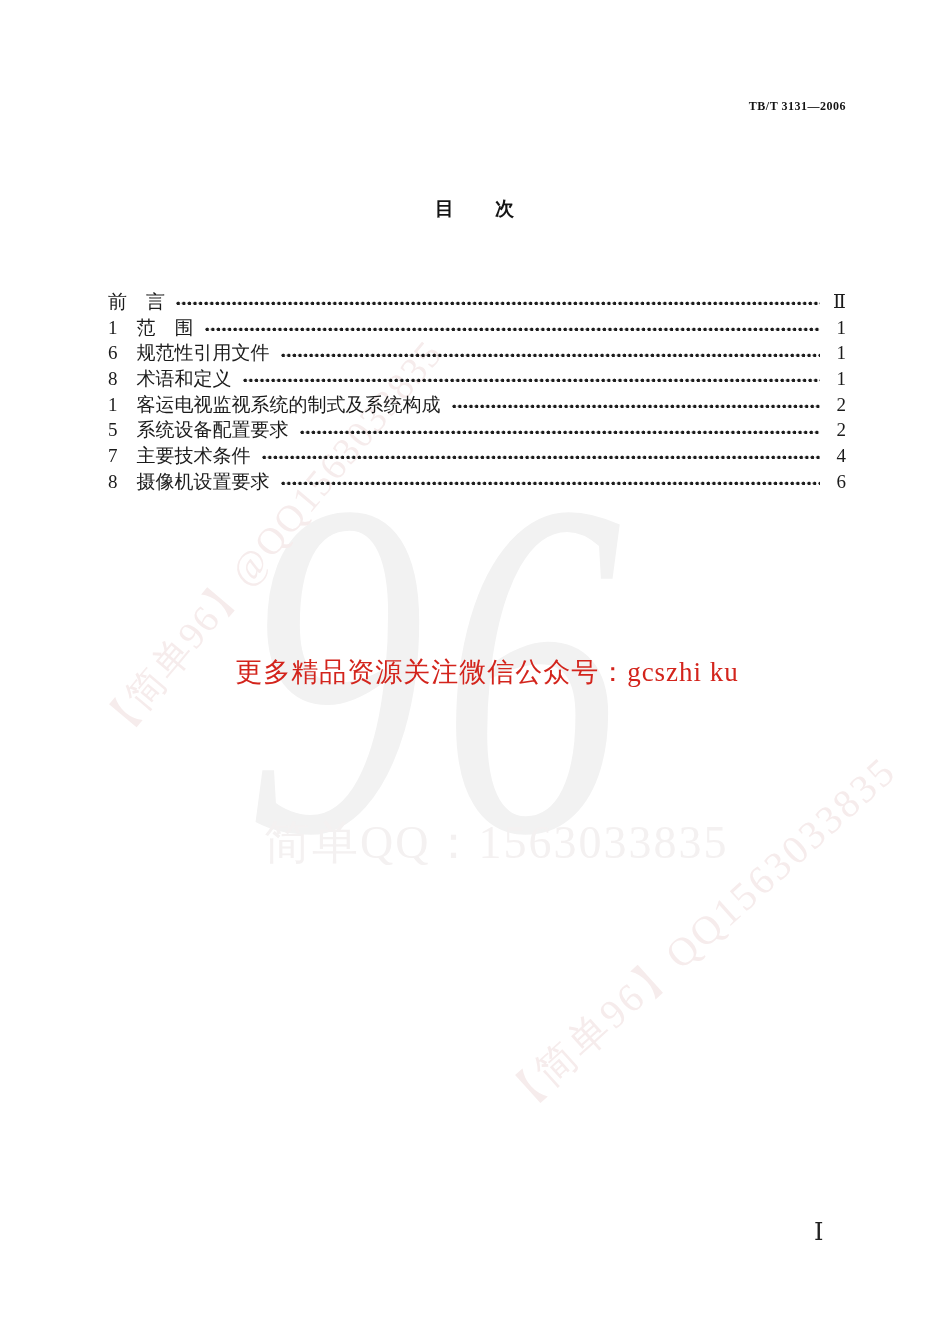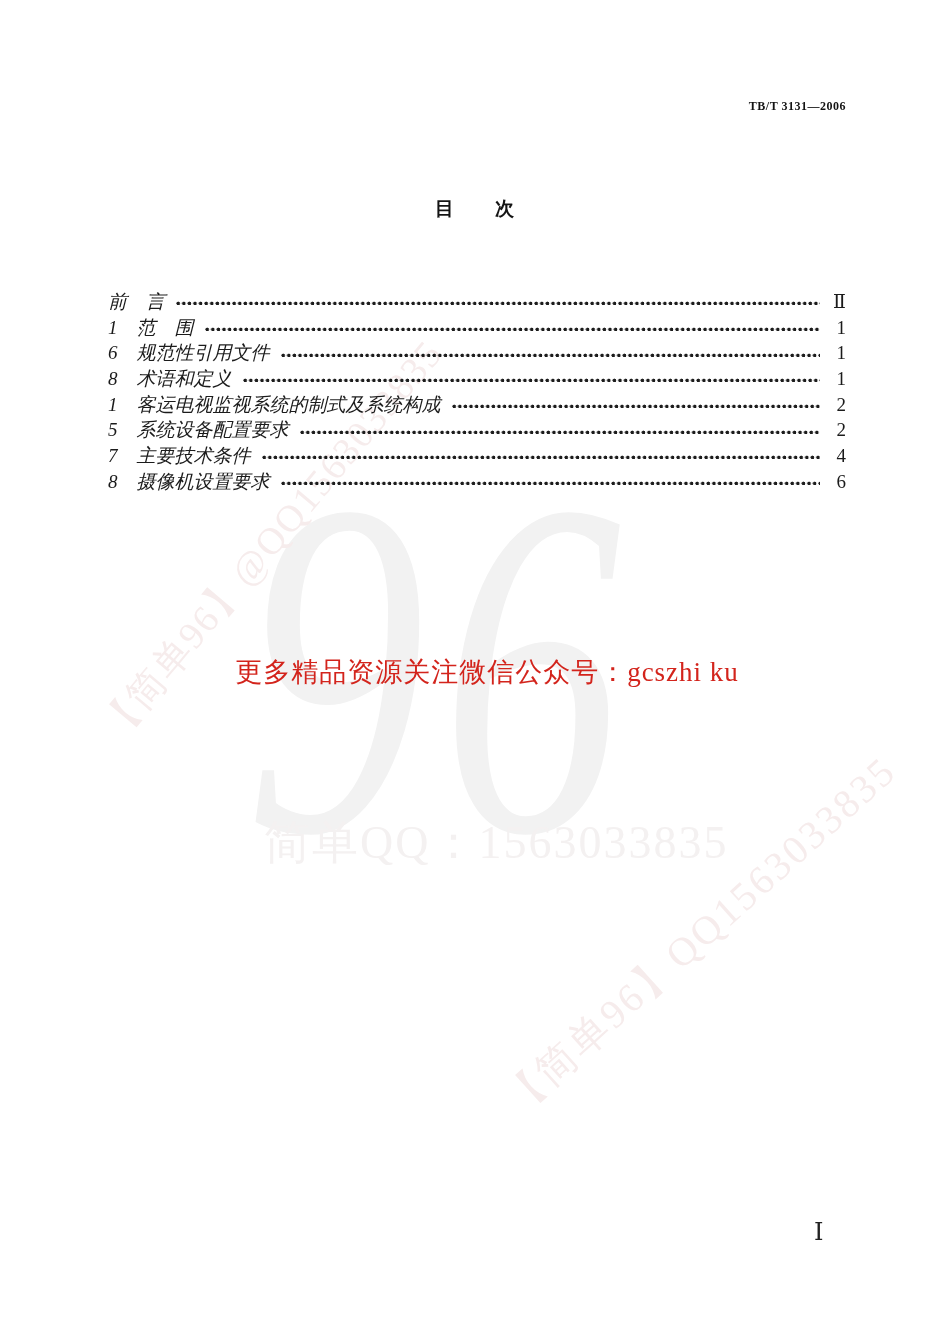--- a/index.html
+++ b/index.html
@@ -87,21 +87,21 @@
     left: 108px;
     width: 738px;
   }
   .toc-row {
     display: flex;
     align-items: center;
     height: 25.7px;
     font-size: 19px;
     color: #1b1b1b;
   }
-  .toc-label { white-space: pre; flex: 0 0 auto; font-style: italic; }
+  .toc-label { white-space: pre; flex: 0 0 auto; }
   .leader {
     flex: 1 1 auto;
     height: 5px;
     margin: 4px 7px 0 11px;
     background-image: radial-gradient(circle at 2.2px 2.4px, #1c1c1c 1.55px, rgba(0,0,0,0) 2.1px);
     background-size: 5.6px 5px;
     background-repeat: repeat-x;
   }
   .toc-page {
     flex: 0 0 auto;

